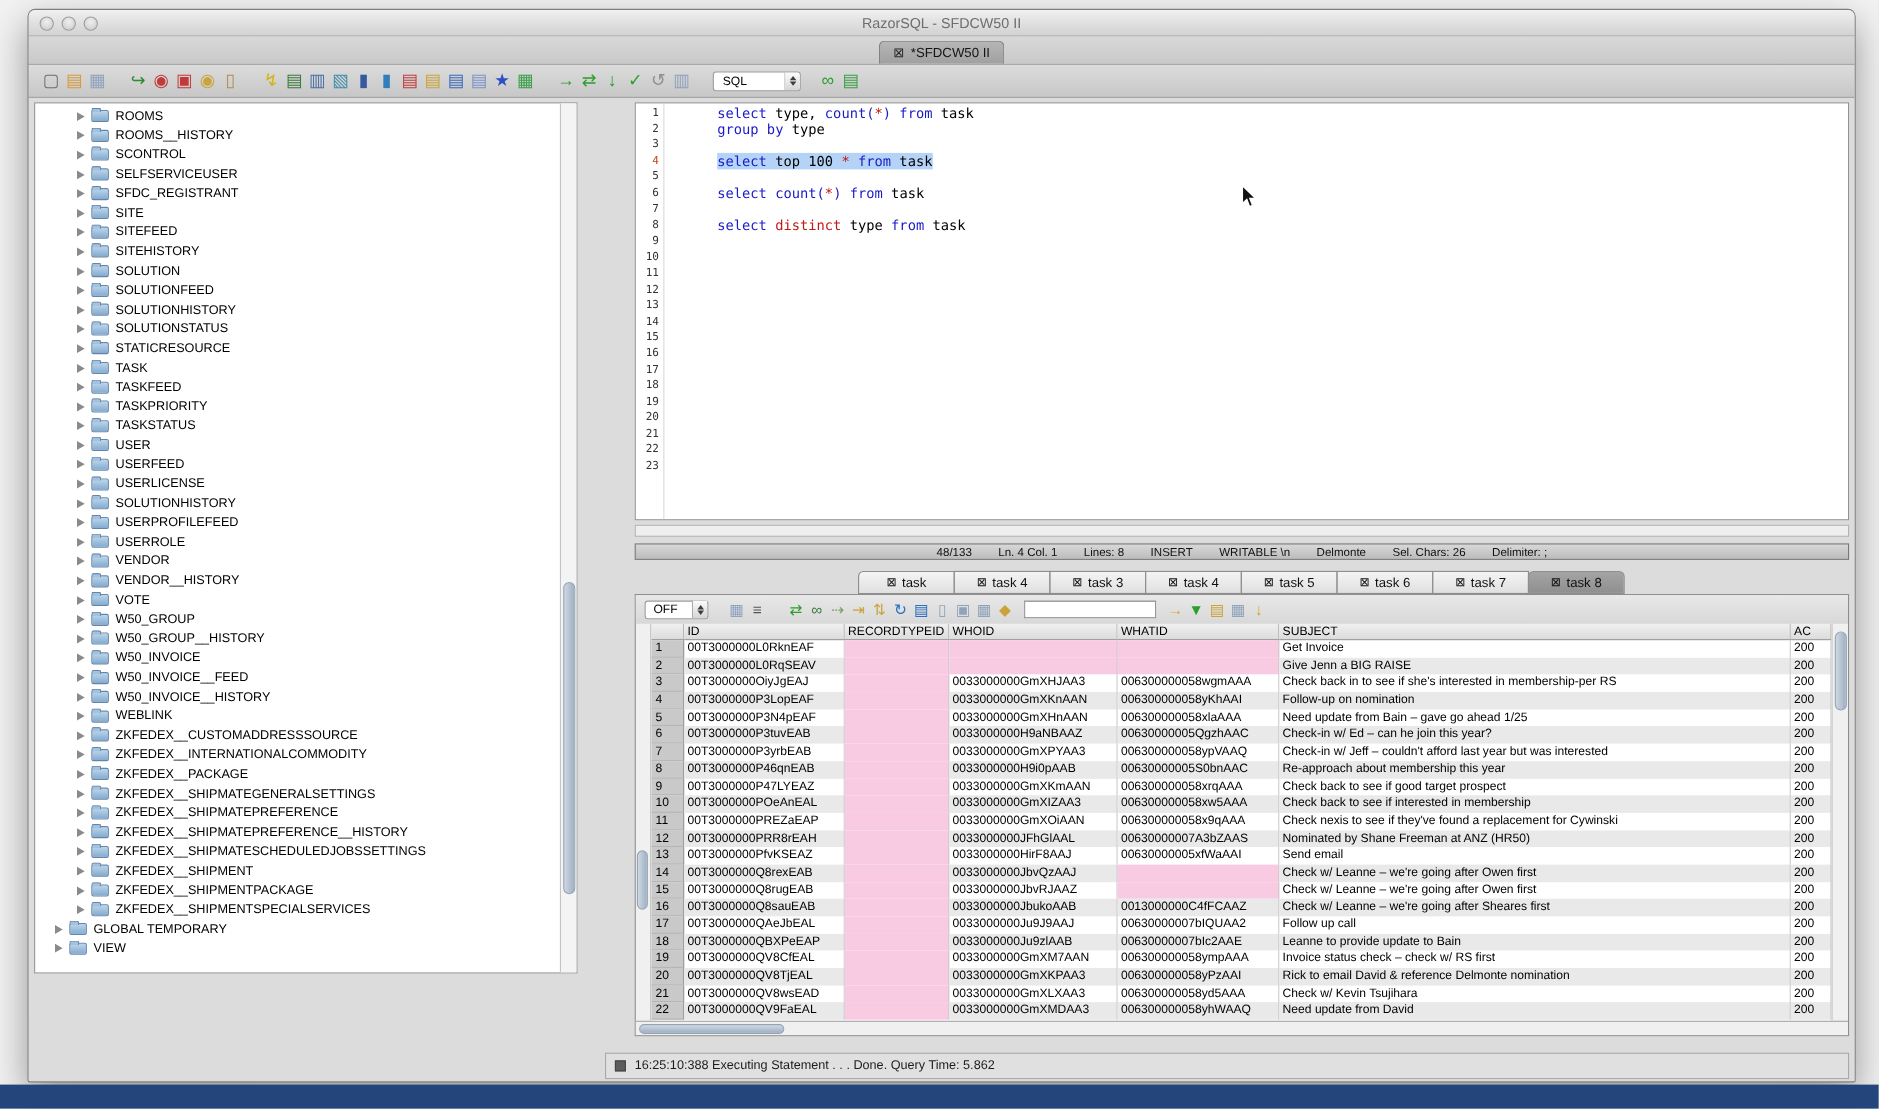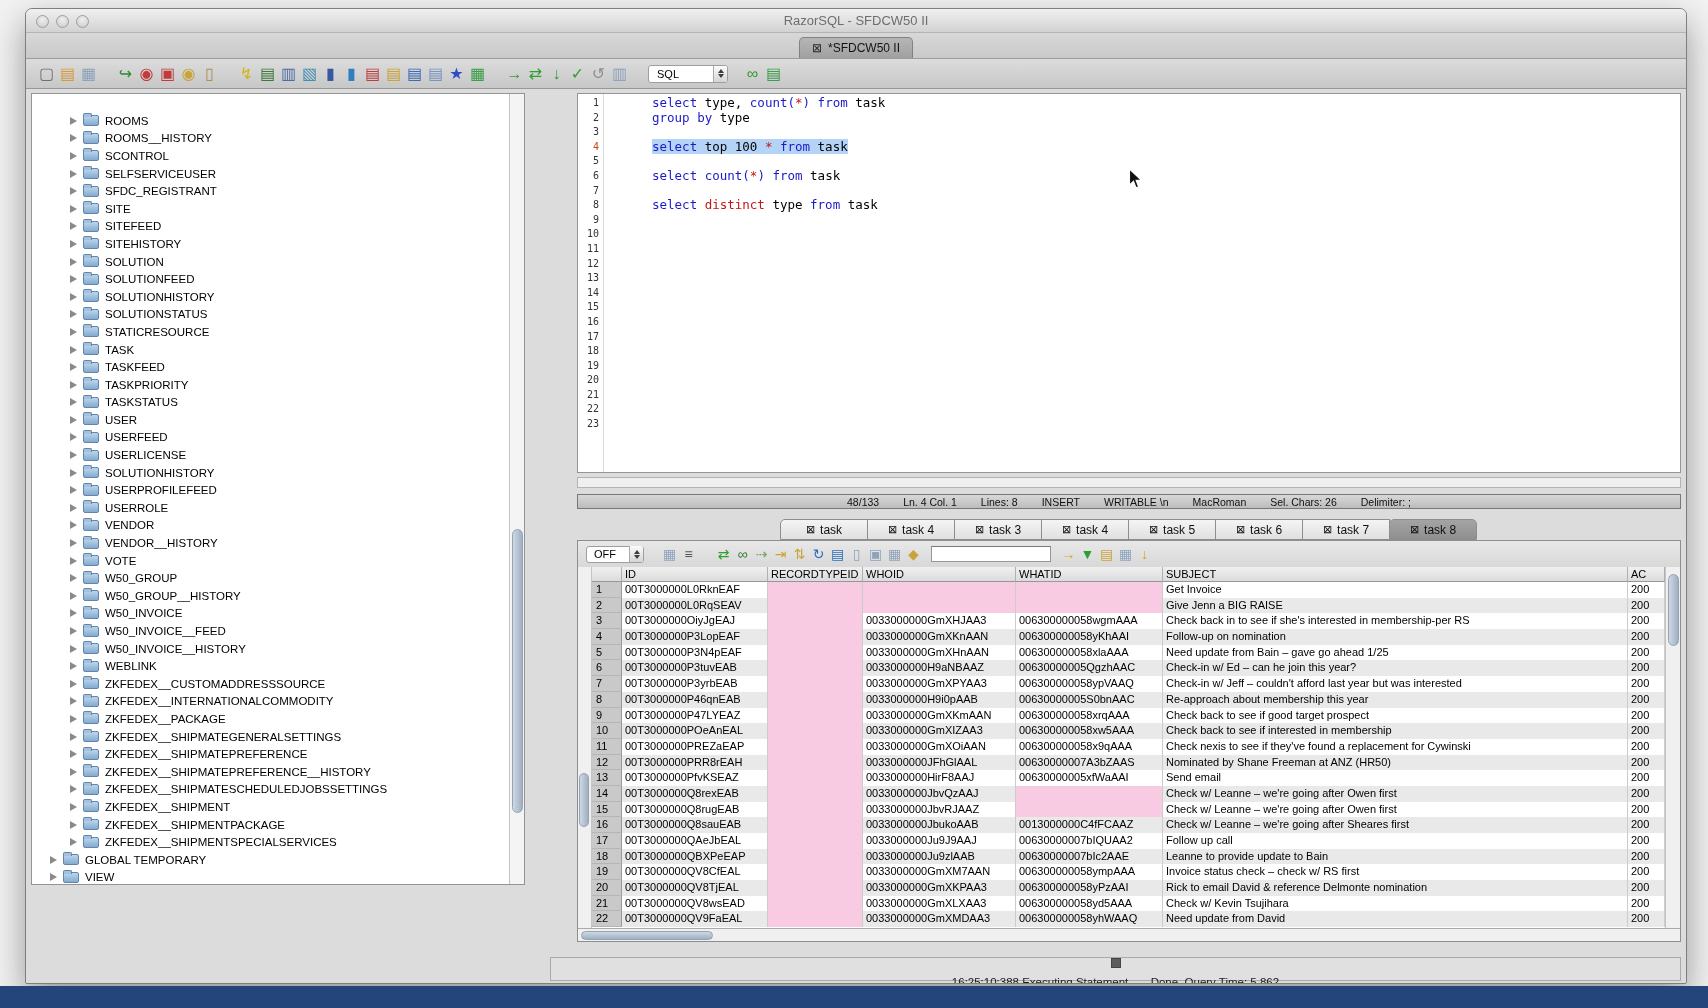--- a/index.html
+++ b/index.html
@@ -40,21 +40,21 @@
     display:flex; flex-direction:column; align-items:center; justify-content:center; border-radius:0 2px 2px 0; }
   .stepper i { width:0; height:0; border-left:3px solid transparent; border-right:3px solid transparent; }
   .stepper .up { border-bottom:4px solid #3c3c3c; margin-bottom:1px; }
   .stepper .dn { border-top:4px solid #3c3c3c; }
 
   .content { position:absolute; left:0; top:80px; width:1660px; height:894px; background:#dcdcdc; }
 
   
   .tree { position:absolute; left:5px; top:4px; width:494px; height:792px; background:#fff;
     border:1px solid #949494; display:flex; }
-  .treelist { flex:1; overflow:hidden; padding-top:3px;margin-top:15px; }
+  .treelist { flex:1; overflow:hidden; padding-top:3px; }
   .trow { height:17.6px; display:flex; align-items:center; gap:6px; font-size:11.5px; color:#000; white-space:nowrap; }
   .trow.lvl1 { padding-left:38px; } .trow.lvl0 { padding-left:18px; }
   .tri { width:0; height:0; border-left:7px solid #8a8a8a; border-top:4.5px solid transparent;
     border-bottom:4.5px solid transparent; flex:none; }
   .folder { width:16px; height:11px; background:linear-gradient(#bcd6ec,#83abd0); border:1px solid #6585a8;
     border-radius:2px; position:relative; flex:none; }
   .folder::before { content:""; position:absolute; top:-3px; left:-1px; width:7px; height:3px;
     background:#a4c2dd; border:1px solid #6585a8; border-bottom:none; border-radius:2px 2px 0 0; }
   .vscroll { width:15px; border-left:1px solid #c2c2c2; background:#f4f4f4; position:relative; flex:none; }
   .vthumb { position:absolute; left:1.5px; width:11px; border-radius:6px;
@@ -112,21 +112,21 @@
     border-bottom:1px solid #979797; line-height:14px; }
   .gnum { background:#c9c9c9; border-right:1px solid #999; border-bottom:1px solid #b5b5b5; padding-left:4px; }
   .grow.even .gcell:not(.gnum):not(.pink) { background:#e9e9e9; }
   .pink { background:#f8cbe3 !important; }
   .ghscroll { height:13px; border-top:1px solid #aaa; background:#f0f0f0; position:relative; flex:none; }
   .hthumb { position:absolute; top:1.5px; height:9px; border-radius:5px;
     background:linear-gradient(#cfd8e2,#9fb0c2); border:1px solid #93a3b5; }
 
   
   .statusbar { position:absolute; left:524px; top:868px; width:1131px; height:24px; background:#e0e0e0;
-    border:1px solid #a9a9a9; display:flex; align-items:center; gap:8px; padding:0 8px;flex-direction:column; }
+    border:1px solid #a9a9a9; display:flex; align-items:center; gap:8px; padding:0 8px; }
   .sq { width:10px; height:10px; background:#5c5c5c; border:1px solid #444; flex:none; }
   .statusbar span { font-size:11.5px; color:#1c1c1c; }
 
   .cursor { position:absolute; left:1128px; top:168px; z-index:50; }
 </style>
 </head>
 <body>
 
 <div class="window">
 
@@ -474,21 +474,21 @@
         </div>
     </div>
     <div class="ed-hscroll"></div>
 
     <div class="edstatus" id="edstatus">
         <span>48/133</span>
         <span>Ln. 4 Col. 1</span>
         <span>Lines: 8</span>
         <span>INSERT</span>
         <span>WRITABLE \n</span>
-        <span>MacRoman</span>
+        <span>Delmonte</span>
         <span>Sel. Chars: 26</span>
         <span>Delimiter: ;</span>
       </div>
 
     <div class="rtabs" id="rtabs">
         <div class="rtab">
           <span class="x">⊠</span>
           <span>task</span>
         </div>
         <div class="rtab">

